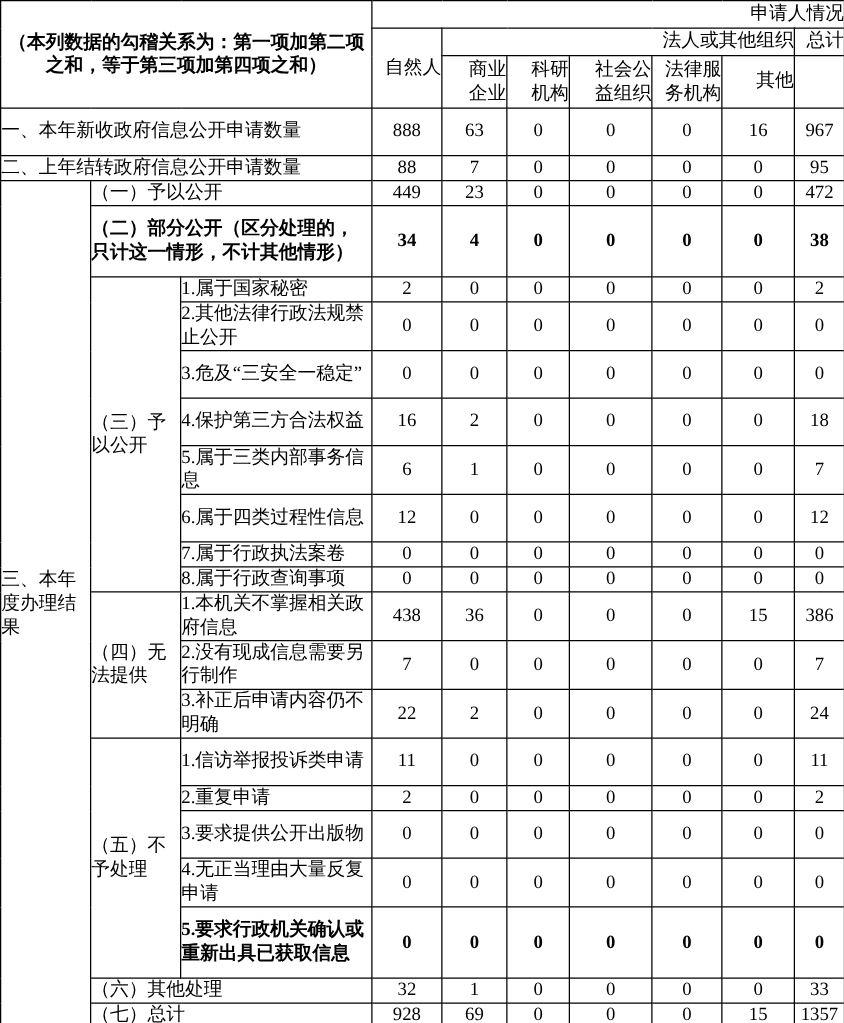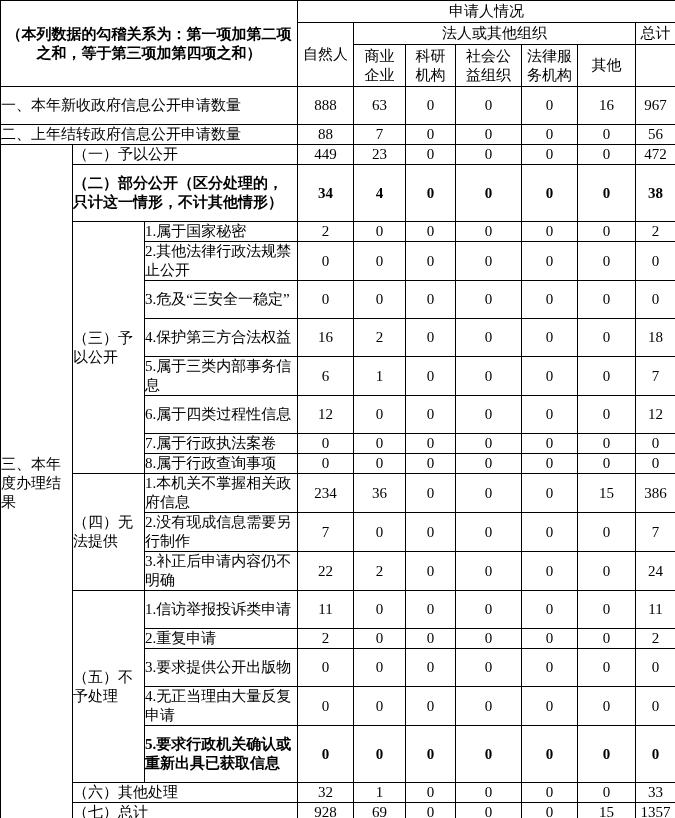--- a/index.html
+++ b/index.html
@@ -12,21 +12,21 @@
     color: #000000;
   }
   table.gov td {
     border: 1px solid #000000;
     padding: 0;
     vertical-align: middle;
     overflow: hidden;
     line-height: 19px;
   }
   .note { text-align: center; padding: 0 4px; line-height: 21px; font-weight: bold; }
-  .hdr  { text-align: center; white-space: pre-line; }
+  .hdr  { text-align: right; white-space: pre-line; }
   .lbl  { text-align: left; padding: 0 3px; }
   .num  { text-align: center; }
   .sec  { padding: 0 2px; }
   .grp  { text-align: left; padding: 0 1px; }
   tr.h19 { height: 19px; }
   tr.h20 { height: 20px; }
   tr.h21 { height: 38px; }
   tr.h22 { height: 22px; }
   tr.h38 { height: 38px; }
   tr.h42 { height: 42px; }
@@ -84,21 +84,21 @@
   </tr>
 
   <tr class="h19">
     <td class="lbl" colspan="3">二、上年结转政府信息公开申请数量</td>
     <td class="num">88</td>
     <td class="num">7</td>
     <td class="num">0</td>
     <td class="num">0</td>
     <td class="num">0</td>
     <td class="num">0</td>
-    <td class="num">56</td>
+    <td class="num">95</td>
   </tr>
 
   <tr class="h19">
     <td class="sec" rowspan="20">三、本年度办理结果</td>
     <td class="lbl" colspan="2">（一）予以公开</td>
     <td class="num">449</td>
     <td class="num">23</td>
     <td class="num">0</td>
     <td class="num">0</td>
     <td class="num">0</td>
@@ -195,21 +195,21 @@
     <td class="num">0</td>
     <td class="num">0</td>
     <td class="num">0</td>
     <td class="num">0</td>
     <td class="num">0</td>
   </tr>
 
   <tr class="h38">
     <td class="grp" rowspan="3">（四）无法提供</td>
     <td class="lbl">1.本机关不掌握相关政府信息</td>
-    <td class="num">234</td>
+    <td class="num">438</td>
     <td class="num">36</td>
     <td class="num">0</td>
     <td class="num">0</td>
     <td class="num">0</td>
     <td class="num">15</td>
     <td class="num">386</td>
   </tr>
   <tr class="h38">
     <td class="lbl">2.没有现成信息需要另行制作</td>
     <td class="num">7</td>

